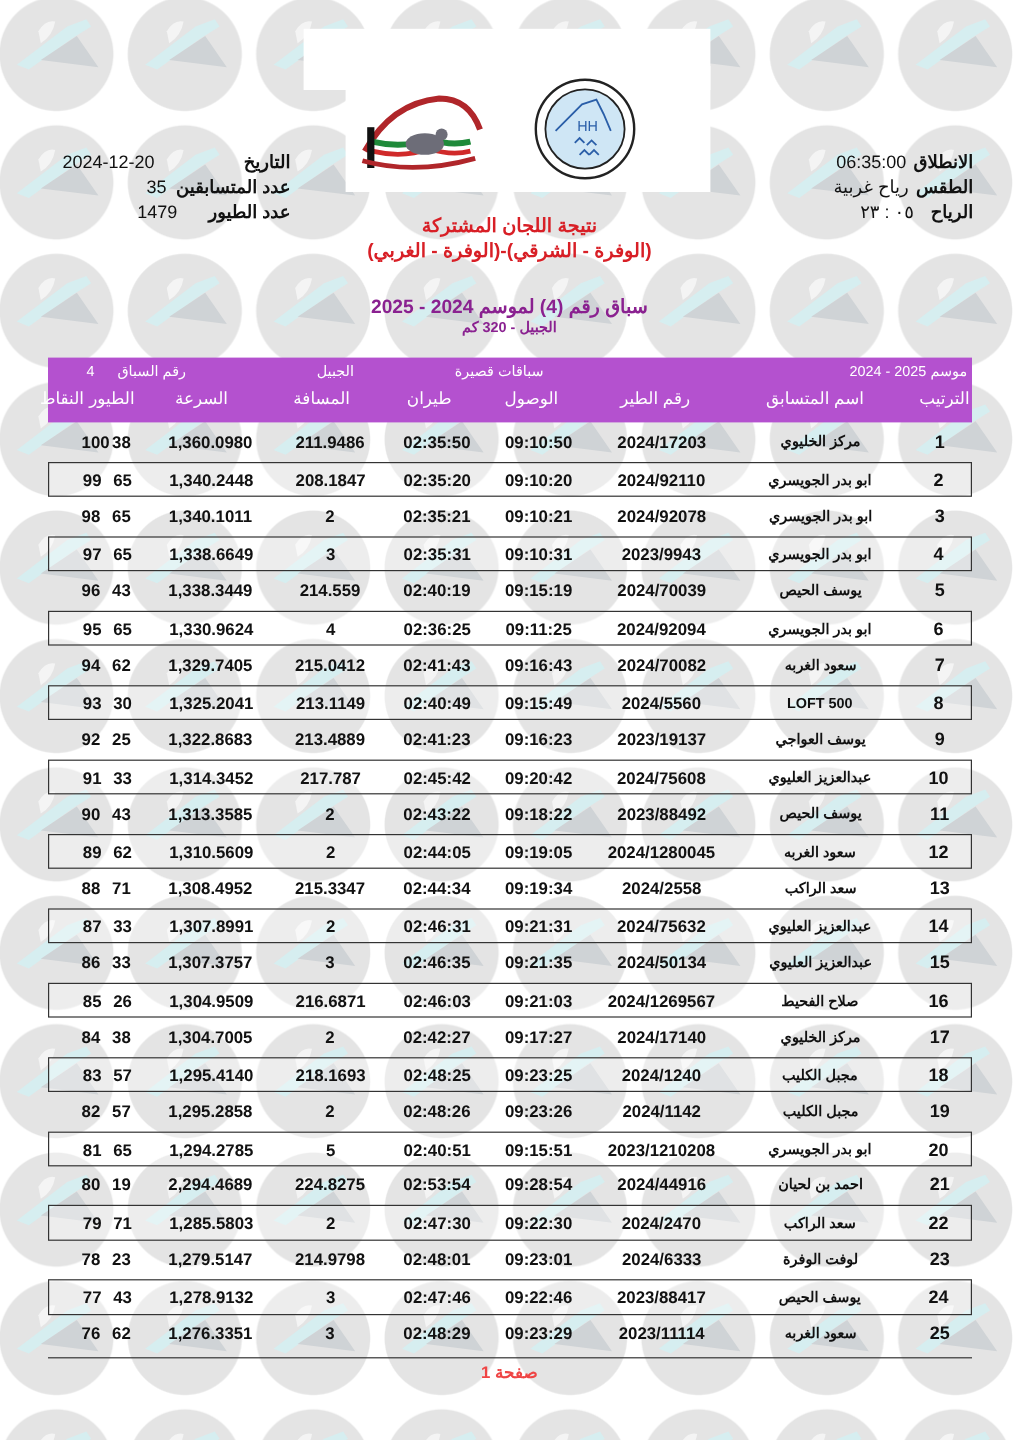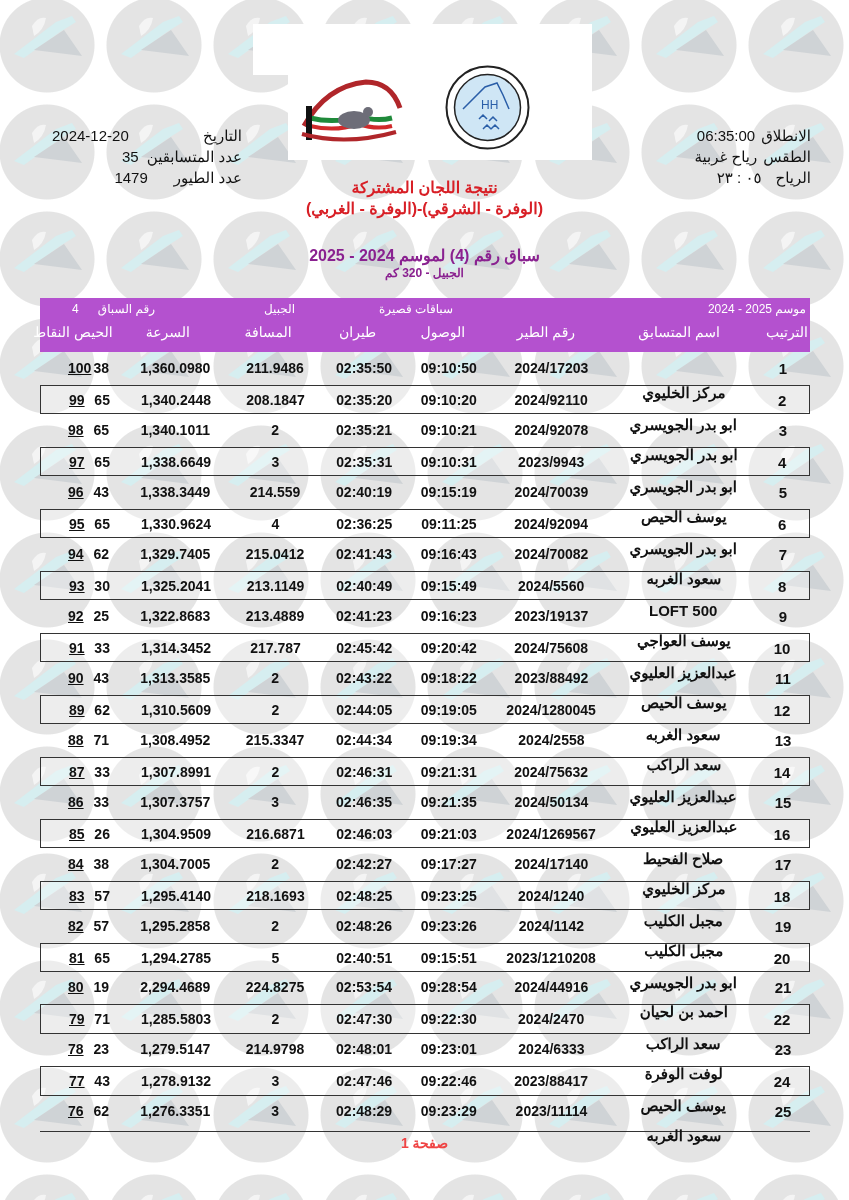--- a/index.html
+++ b/index.html
@@ -20,21 +20,21 @@
   .blank-box { position:absolute; left:253px; top:24px; width:339px; height:51px; background:#fff; }
   .logo-area { position:absolute; left:288px; top:55px; width:304px; height:105px; background:#fff; }
   .logo-left { position:absolute; left:296px; top:78px; width:110px; height:70px; }
   .logo-right { position:absolute; left:445px; top:65px; width:85px; height:85px; }
 
   .meta { position:absolute; font-size:15px; color:#111; line-height:21px; }
   .meta-left { left:52px; top:125px; direction:rtl; width:190px; }
   .meta-right { right:38px; top:125px; direction:rtl; width:170px; }
   .meta-row { display:flex; justify-content:space-between; }
   .meta-right .meta-row { justify-content:flex-start; gap:6px; }
-  .lbl { font-weight:normal; }
+  .lbl { font-weight:bold; }
 
   .title { position:absolute; left:0; right:0; text-align:center; font-weight:bold; direction:rtl; }
   .t1 { top:178px; color:#d81f26; font-size:16px; }
   .t2 { top:199px; color:#d81f26; font-size:16px; }
   .t3 { top:246px; color:#8a2190; font-size:16px; }
   .t4 { top:266px; color:#8a2190; font-size:12px; }
 
   .tbl { position:absolute; left:40px; top:298px; width:770px; direction:rtl; }
   .head { background:#b451cf; color:#fff; height:54px; position:relative; }
   .hrow1 { position:absolute; top:4px; left:0; right:0; height:18px; font-size:12px; }
@@ -43,23 +43,23 @@
   .col { text-align:center; }
   .c-rank { width:56px; } .c-name { width:150px; } .c-ring { width:125px; }
   .c-arr { width:88px; } .c-fly { width:88px; } .c-dist { width:97px; }
   .c-speed { width:110px; } .c-birds { width:44px; } .c-pts { width:12px; flex:1;margin-left:16px; }
   .hrow2 .c-rank, .hrow2 .c-pts { text-align:right; padding:0 2px; }
   .hrow2 .c-pts { text-align:left; }
 
   .row { display:flex; height:29.2px; line-height:29px; font-size:14px; font-weight:bold; color:#111; box-sizing:border-box; margin-top:1.8px; }
   .row.boxed { border:1.5px solid #333; background:rgba(255,255,255,0.35); }
   .row .c-rank { font-size:15px; }
-  .row .c-name { font-size:15px;margin-top:24px; }
+  .row .c-name { font-size:12px; }
   .row .ltr { direction:ltr; }
-  .row .c-pts { text-align:left; padding-left:12px;text-decoration:underline; }
+  .row .c-pts { text-align:left; padding-left:12px; }
   .bottom-line { height:0; border-top:1.5px solid #333; margin-top:4px; }
 
   .footer { position:absolute; top:1135px; left:0; right:0; text-align:center; font-weight:bold; font-size:14px; direction:rtl; color:#ef4444; }
 </style>
 </head>
 <body>
 
 <div class="wm"></div>
 <svg id="wm-svg" style="position:absolute;inset:0;z-index:0;pointer-events:none" width="849" height="1200">
     <g transform="translate(-6,-8)">
@@ -610,21 +610,21 @@
         <span style="left:32px">4</span>
       </div>
       <div class="hrow2" id="col-headers">
           <span class="col c-rank">الترتيب</span>
           <span class="col c-name">اسم المتسابق</span>
           <span class="col c-ring">رقم الطير</span>
           <span class="col c-arr">الوصول</span>
           <span class="col c-fly">طيران</span>
           <span class="col c-dist">المسافة</span>
           <span class="col c-speed">السرعة</span>
-          <span class="col c-birds">الحيص</span>
+          <span class="col c-birds">الطيور</span>
           <span class="col c-pts">النقاط</span>
         </div>
     </div>
     <div id="rows">
         <div class="row">
           <span class="col c-rank ltr">1</span>
           <span class="col c-name">مركز الخليوي</span>
           <span class="col c-ring ltr">2024/17203</span>
           <span class="col c-arr ltr">09:10:50</span>
           <span class="col c-fly ltr">02:35:50</span>

